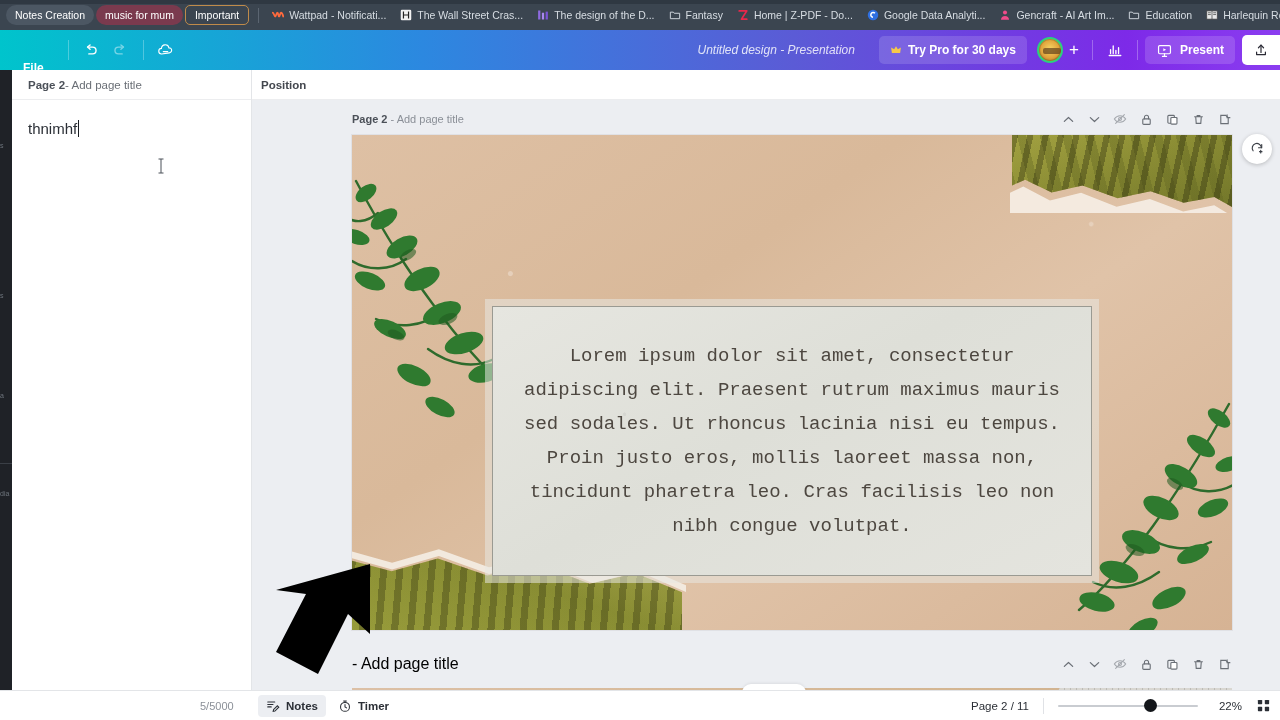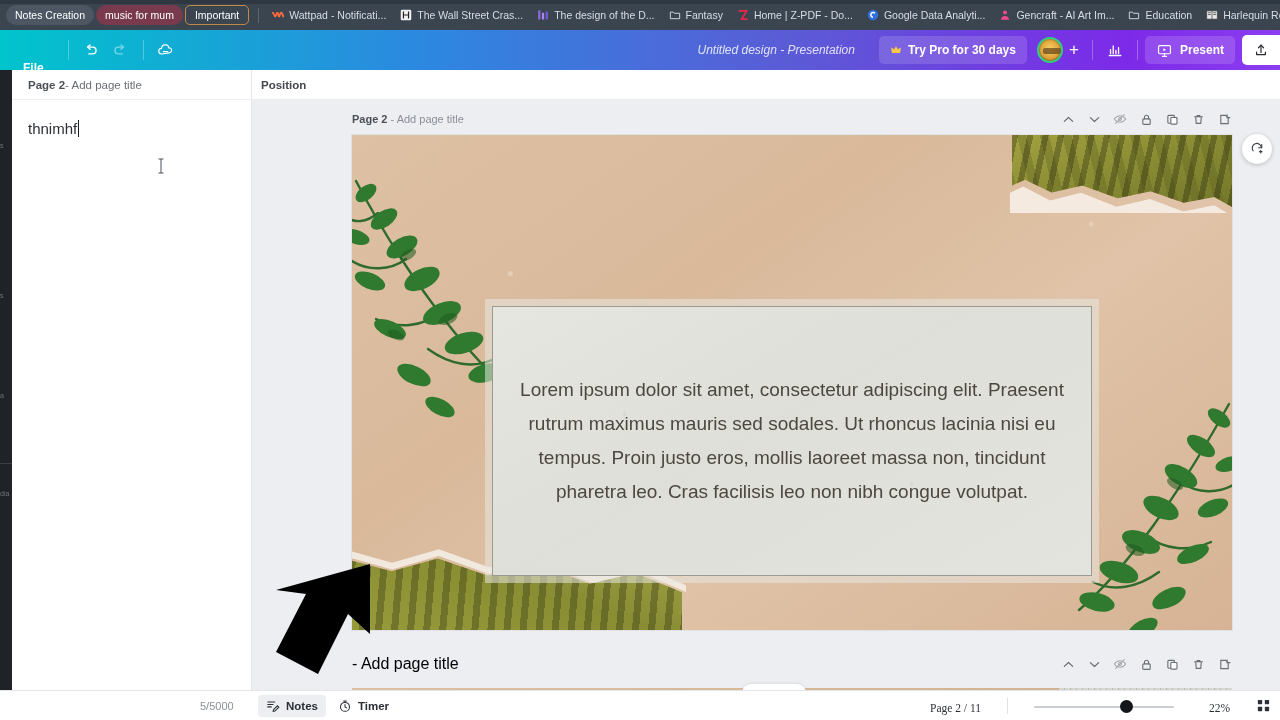--- a/index.html
+++ b/index.html
@@ -180,21 +180,21 @@
     position:absolute; left:140px; top:171px; width:600px; height:270px;
     background:
       radial-gradient(circle at 22% 40%, rgba(120,120,120,.10) 0 1.5px, transparent 2px),
       radial-gradient(circle at 70% 66%, rgba(120,120,120,.10) 0 1.5px, transparent 2px),
       linear-gradient(150deg,#e6e6e0 0%, #dedfd8 45%, #e4e4de 100%);
     border:1px solid #9a9a92;
     box-shadow:0 0 0 7px rgba(232,232,226,.55);
     display:flex; align-items:center; justify-content:center;
   }
   #body-text{
-    font-family:Liberation Sans, sans-serif; font-size:19px; line-height:1.79;
+    font-family:Liberation Mono, monospace; font-size:19px; line-height:1.79;
     color:#4d4740; text-align:center; padding:0 26px;
   }
 
   
   .fern{ position:absolute; pointer-events:none; }
 
   
   #page-head-next{ position:absolute; left:100px; top:553px; width:880px; height:22px; display:flex; align-items:center; }
   #slide-next{
     position:absolute; left:100px; top:588px; width:880px; height:60px;
@@ -227,21 +227,21 @@
     background:#ffffff; border-top:1px solid #e3e5e8;
     display:flex; align-items:center;
   }
   #char-count{ position:absolute; left:200px; font-size:11px; color:#8b9098; }
   .sb-btn{
     display:flex; align-items:center; gap:6px; height:22px; padding:0 8px;
     border-radius:4px; font-size:11.5px; font-weight:700; color:#2b2f36; cursor:pointer;
   }
   .sb-btn.active{ background:#eceef2; }
   #sb-left{ position:absolute; left:258px; display:flex; align-items:center; gap:4px;justify-content:flex-end; }
-  #sb-right{ position:absolute; right:8px; display:flex; align-items:flex-end; gap:26px;font-family:Liberation Serif, serif; }
+  #sb-right{ position:absolute; right:8px; display:flex; align-items:center; gap:14px; }
   #page-indicator{ font-size:11.5px; color:#2b2f36; }
   #zoom-slider{ position:relative; width:140px; height:14px; display:flex; align-items:center; cursor:pointer; }
   #zoom-track{ width:140px; height:2px; background:#c9ccd1; border-radius:1px; }
   #zoom-knob{ position:absolute; left:86px; width:13px; height:13px; border-radius:50%; background:#13161a; }
   #zoom-pct{ font-size:11.5px; color:#2b2f36; min-width:30px; text-align:right; }
   #grid-icon{ width:16px; height:16px; cursor:pointer; }
   .sb-div{ width:1px; height:16px; background:#e0e2e6; }
 
   
   #big-arrow{ position:absolute; left:262px; top:556px; width:120px; height:130px; pointer-events:none; }

